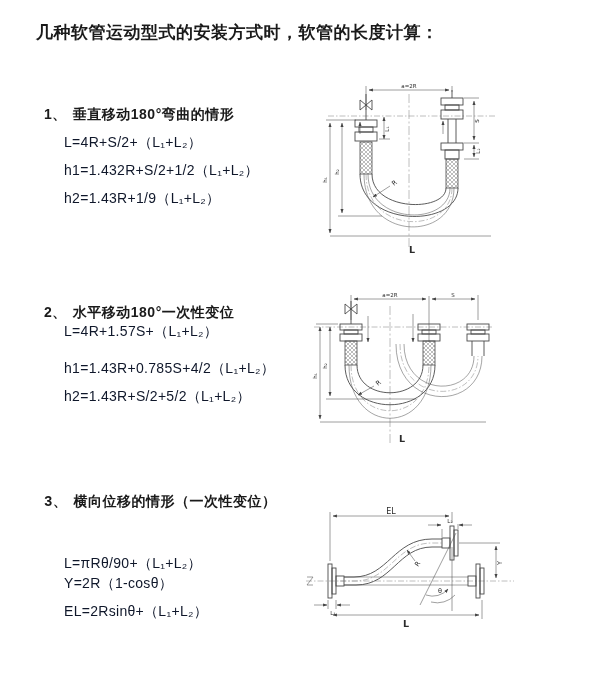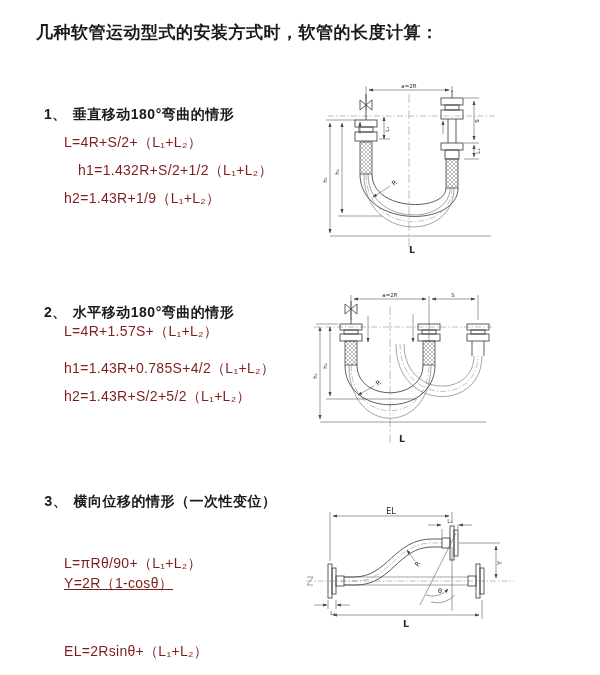--- a/index.html
+++ b/index.html
@@ -2,21 +2,21 @@
 <html><head>
 <meta charset="utf-8">
 <style>
   * { margin:0; padding:0; box-sizing:border-box; }
   html,body { width:600px; height:675px; background:#ffffff; overflow:hidden; }
   body { font-family:"Liberation Sans","DejaVu Sans",sans-serif; color:#1a1a1a; position:relative; }
   .abs { position:absolute; }
   .title { left:36px; top:21px; font-size:17px; font-weight:bold; letter-spacing:0.5px; }
   .sec-head { font-size:14px; font-weight:bold; letter-spacing:0.5px; white-space:nowrap; }
   .sec-num { display:inline-block; margin-right:6px; }
-  .formula { left:64px; font-size:14px; letter-spacing:0.3px; white-space:nowrap; color:#7f1d1d; }
+  .formula { left:64px; font-size:14px; letter-spacing:0.3px; white-space:nowrap; color:#0f172a; }
   svg { position:absolute; overflow:visible; }
   svg text { font-family:"DejaVu Sans",sans-serif; fill:#2b2b2b; }
   .dwg { stroke:#4a4a4a; stroke-width:0.9; fill:none; }
   .dwg-thin { stroke:#5a5a5a; stroke-width:0.55; fill:none; }
   .cl { stroke:#8a8a8a; stroke-width:0.55; fill:none; stroke-dasharray:9 2.5 2 2.5; }
   .cl2 { stroke:#8a8a8a; stroke-width:0.55; fill:none; stroke-dasharray:6 2 1.5 2; }
   .dim { stroke:#4f4f4f; stroke-width:0.55; fill:none; }
   .braid { fill:url(#hb1); stroke:#4a4a4a; stroke-width:0.8; }
   .lblS { font-size:5.5px; }
   .lblM { font-size:6.5px; }
@@ -24,36 +24,36 @@
 </style>
 </head>
 <body>
 
 <div class="abs title">几种软管运动型式的安装方式时，软管的长度计算：</div>
 
 <div class="abs sec-head" style="left:44px; top:106px;">
   <span class="sec-num">1、</span><span>垂直移动180°弯曲的情形</span>
 </div>
 <div class="abs formula" style="top:134px;">L=4R+S/2+（L₁+L₂）</div>
-<div class="abs formula" style="top:162px;margin-left:14px;">h1=1.432R+S/2+1/2（L₁+L₂）</div>
+<div class="abs formula" style="top:162px;">h1=1.432R+S/2+1/2（L₁+L₂）</div>
 <div class="abs formula" style="top:190px;">h2=1.43R+1/9（L₁+L₂）</div>
 
 <div class="abs sec-head" style="left:44px; top:304px;">
-  <span class="sec-num">2、</span><span>水平移动180°弯曲的情形</span>
+  <span class="sec-num">2、</span><span>水平移动180°一次性变位</span>
 </div>
 <div class="abs formula" style="top:323px;">L=4R+1.57S+（L₁+L₂）</div>
 <div class="abs formula" style="top:360px;">h1=1.43R+0.785S+4/2（L₁+L₂）</div>
 <div class="abs formula" style="top:388px;">h2=1.43R+S/2+5/2（L₁+L₂）</div>
 
 <div class="abs sec-head" style="left:44px; top:493px;font-family:Liberation Mono, monospace;">
   <span class="sec-num">3、</span><span>横向位移的情形（一次性变位）</span>
 </div>
 <div class="abs formula" style="top:547px;margin-top:8px;">L=πRθ/90+（L₁+L₂）</div>
-<div class="abs formula" style="top:575px;text-decoration:underline;">Y=2R（1-cosθ）</div>
-<div class="abs formula" style="top:603px;margin-top:40px;">EL=2Rsinθ+（L₁+L₂）</div>
+<div class="abs formula" style="top:575px;">Y=2R（1-cosθ）</div>
+<div class="abs formula" style="top:603px;">EL=2Rsinθ+（L₁+L₂）</div>
 
 <svg style="left:310px; top:76px;" width="220" height="180" viewBox="0 0 220 180">
   <defs>
     <pattern id="hb1" width="4" height="4" patternUnits="userSpaceOnUse">
       <path d="M0,0 L4,4 M4,0 L0,4" stroke="#7a7a7a" stroke-width="0.5"></path>
     </pattern>
     <marker id="ar1" viewBox="0 0 10 10" refX="9" refY="5" markerWidth="8" markerHeight="8" orient="auto-start-reverse">
       <path d="M0,1.6 L10,5 L0,8.4 z" fill="#444"></path>
     </marker>
   </defs>

